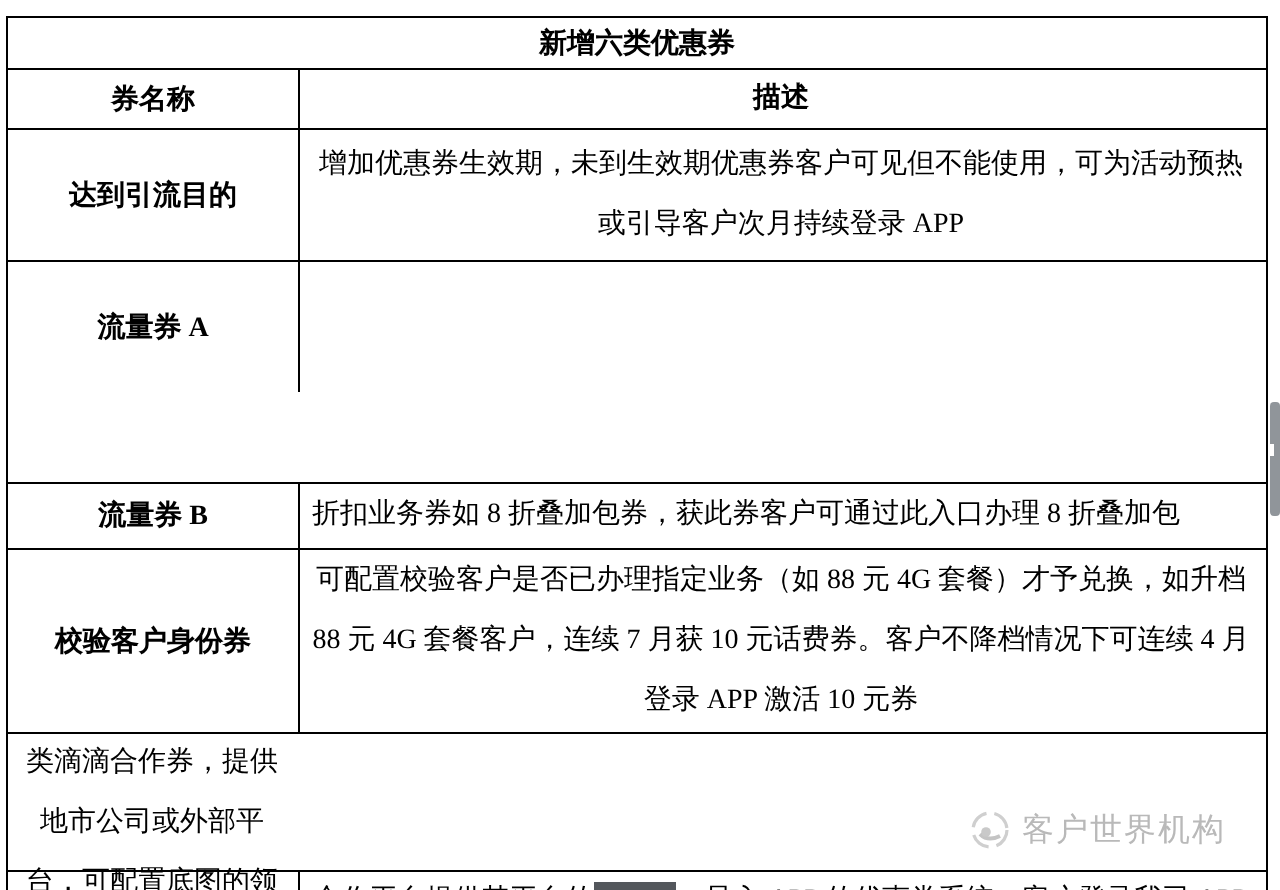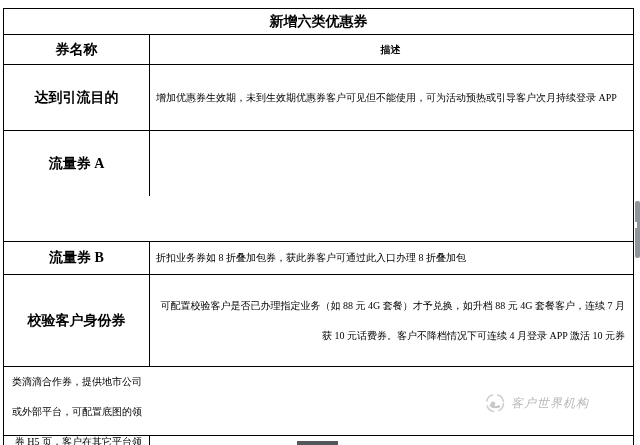--- a/index.html
+++ b/index.html
@@ -30,65 +30,64 @@
     align-items: center;
     justify-content: center;
     font-weight: bold;
     font-size: 14px;
   }
   .t-head, .t-row {
     display: grid;
     grid-template-columns: 146px 1fr;
     border-top: 1px solid #000000;
   }
-  .t-head { height: 29px; }
+  .t-head { height: 29px; font-family: Liberation Mono, monospace; }
   .cell {
     display: flex;
     align-items: center;
     box-sizing: border-box;
   }
   .cell.namecol {
     justify-content: center;
     text-align: center;
     font-weight: bold;
     font-size: 14px;
     border-right: 1px solid #000000;
     padding: 0 4px;
   }
   .t-head .cell {
     justify-content: center;
     font-weight: bold;
     font-size: 14px;
   }
   .cell.desccol {
-    font-size: 10px;
+    font-size: 14px;
     line-height: 30px;
     padding: 0 8px 0 6px;
-    text-align: right;
+    text-align: center;
   }
   .rh0 { height: 65px; }
   .rh1 { height: 65px; }
   .rh2 { height: 32px; margin-top: 45px; }
   .rh3 { height: 91px; }
   .rh4 { height: 68px; }
   .rh5 { height: 57px; }
 
   .watermark {
     position: absolute;
     left: 484px;
-    top: 392px;
+    top: 404px;
     display: flex;
     align-items: center;
     gap: 5px;
     color: #b9b9b9;
-    font-size: 12px;
+    font-size: 16px;
     letter-spacing: 1px;
     white-space: nowrap;
     pointer-events: none;
-    font-style: italic;
   }
   .watermark svg { display: block; }
 
   .v-scroll-thumb {
     position: absolute;
     right: 0;
     top: 201px;
     width: 5px;
     height: 57px;
     background: #90959a;

